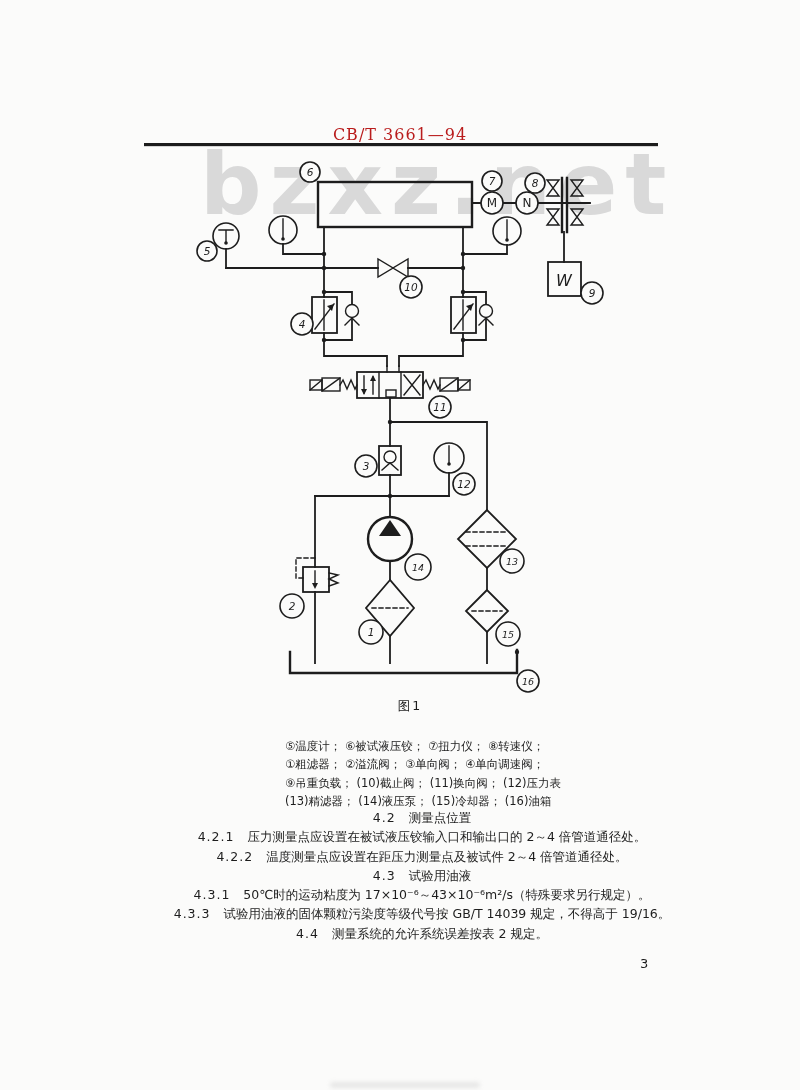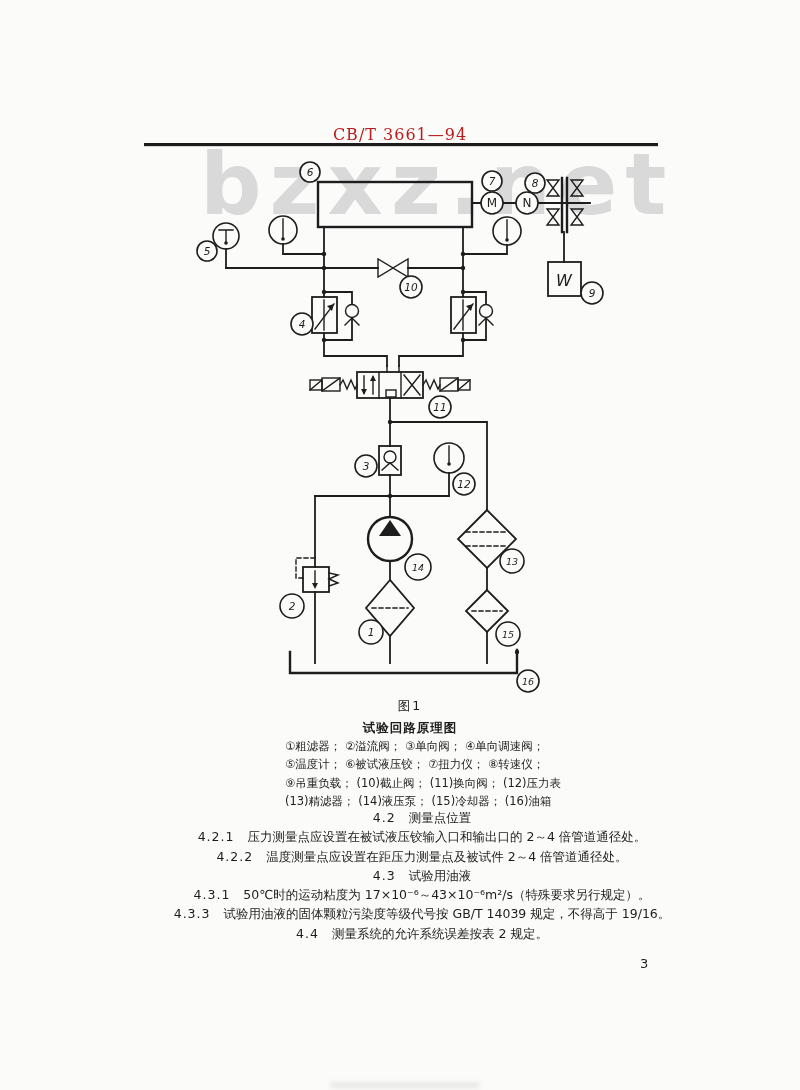--- a/index.html
+++ b/index.html
@@ -262,26 +262,25 @@
   <g>
     <path class="ln thick" d="M290,652 V673 H517 V650"></path>
     <circle class="fillb" cx="517" cy="652" r="2.2"></circle>
     <circle class="balloon" cx="528" cy="681" r="11"></circle>
     <text class="btxt small" x="528" y="681">16</text>
   </g>
 </svg>
 
 <div class="abs fig-caption">
   <div class="l1">图1</div>
-  <div class="l2">试验回路原理图</div>
 </div>
 
 <div class="abs legend">
+  <div>⑤温度计；  ⑥被试液压铰；  ⑦扭力仪；  ⑧转速仪；</div>
   <div>①粗滤器；  ②溢流阀；  ③单向阀；  ④单向调速阀；</div>
-  <div>⑤温度计；  ⑥被试液压铰；  ⑦扭力仪；  ⑧转速仪；</div>
   <div>⑨吊重负载；  (10)截止阀；  (11)换向阀；  (12)压力表</div>
   <div>(13)精滤器；  (14)液压泵；  (15)冷却器；  (16)油箱</div>
 </div>
 
 <div class="abs paras">
   <div class="para">
     <span class="pnum">4.2</span><span class="ptext">测量点位置</span>
   </div>
   <div class="para">
     <span class="pnum">4.2.1</span><span class="ptext">压力测量点应设置在被试液压铰输入口和输出口的 2～4 倍管道通径处。</span>

